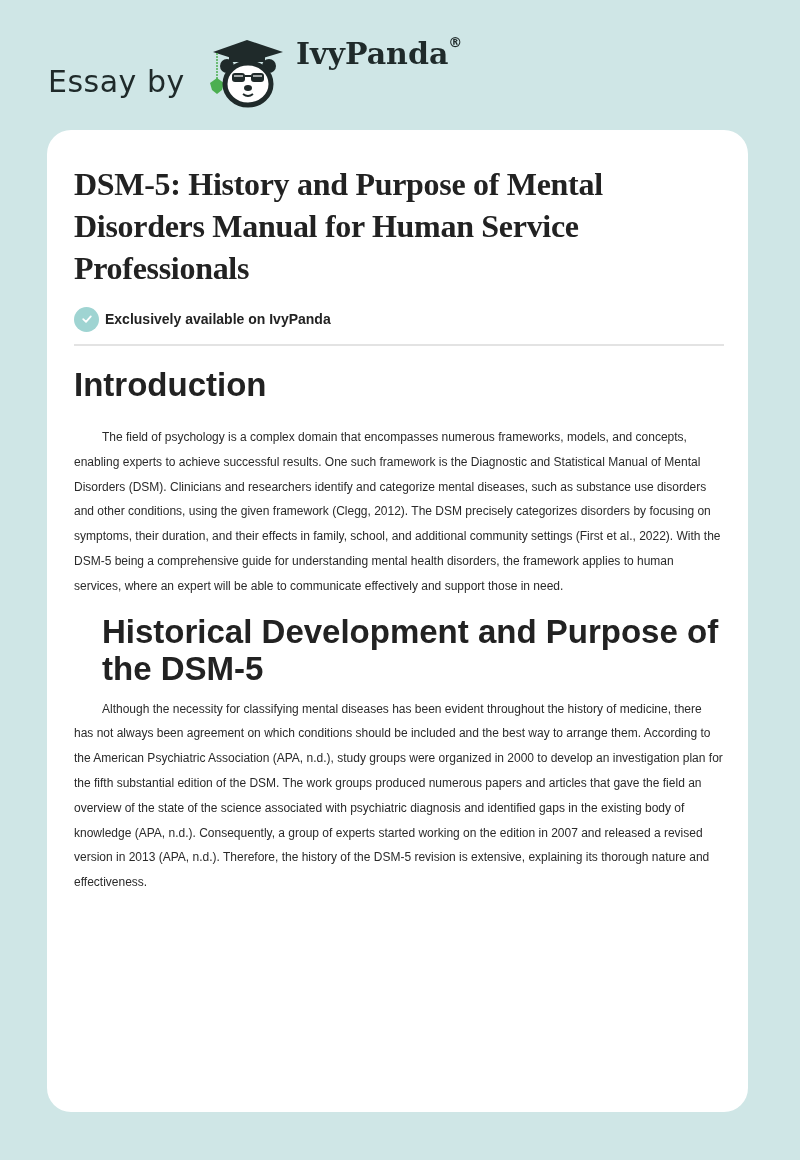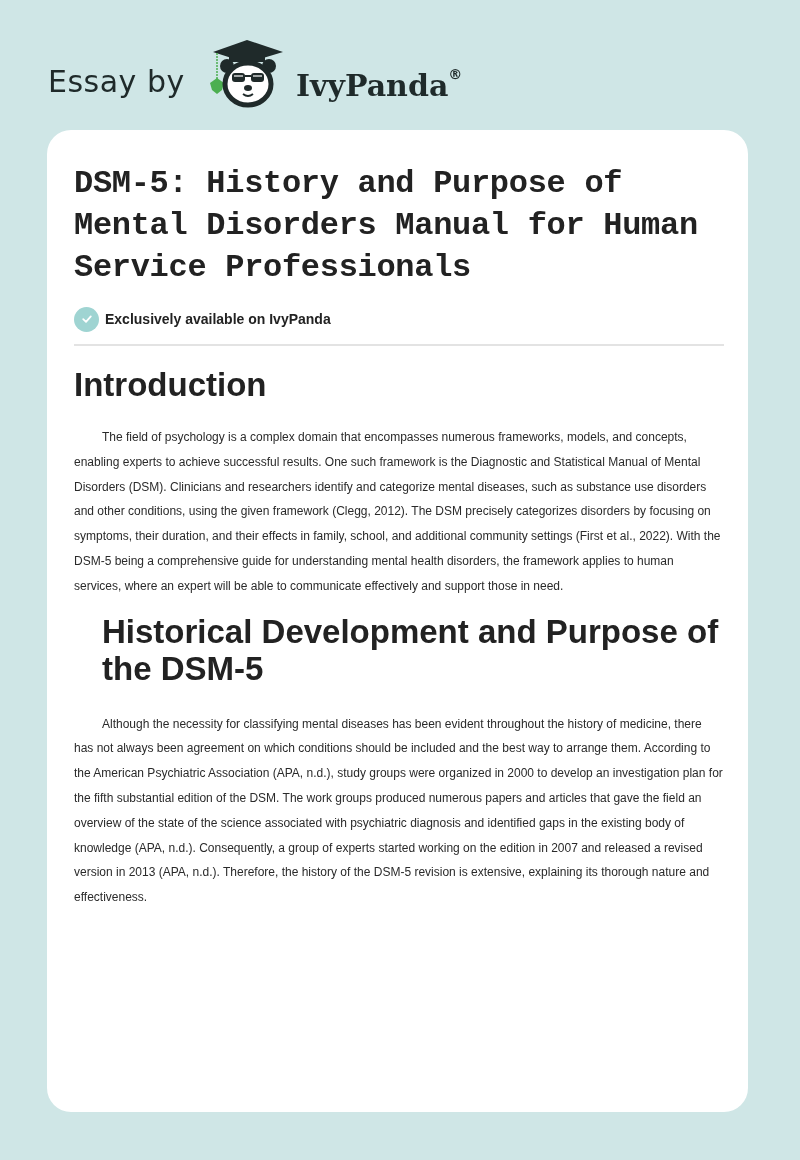--- a/index.html
+++ b/index.html
@@ -24,21 +24,21 @@
       color: #1f2a2a;
       letter-spacing: 0.5px;
     }
     .panda-logo {
       position: absolute;
       left: 203px; top: 36px;
       width: 88px; height: 72px;
     }
     .brand-name {
       position: absolute;
-      left: 296px; top: 68px;
+      left: 296px; top: 36px;
       font-family: "DejaVu Serif", serif;
       font-weight: bold;
       font-size: 30px;
       color: #1f2a2a;
     }
     .brand-name sup {
       font-size: 14px;
       position: relative;
       top: -6px;
       font-family: "DejaVu Sans", sans-serif;
@@ -50,21 +50,21 @@
       width: 701px; height: 982px;
       background: #ffffff;
       border-radius: 24px;
     }
     .card-inner {
       position: absolute;
       left: 27px; top: 33px;
       width: 650px;
     }
     .title {
-      font-family: Liberation Mono, monospace;
+      font-family: Liberation Serif, serif;
       font-weight: bold;
       font-size: 32px;
       line-height: 42px;
       color: #222;
       letter-spacing: -0.3px;
     }
     .exclusive {
       display: flex;
       align-items: center;
       margin-top: 17px;
@@ -98,21 +98,21 @@
     }
     .h-intro { margin-top: 20px; }
     .h-history { margin-top: 14px; margin-left: 28px; }
     .paragraph {
       font-size: 12px;
       line-height: 24.8px;
       color: #2a2a2a;
       text-indent: 28px;
     }
     .p-intro { margin-top: 22px; }
-    .p-history { margin-top: 25px; }
+    .p-history { margin-top: 10px; }
   </style>
 </head>
 <body>
 
 <div class="header">
   <span class="essay-by">Essay by</span>
   <div class="panda-logo">
     <svg width="88" height="72" viewBox="0 0 88 72">
 
       <polygon points="10,16 44,4 80,16 44,27" fill="#1f2a2a"></polygon>

